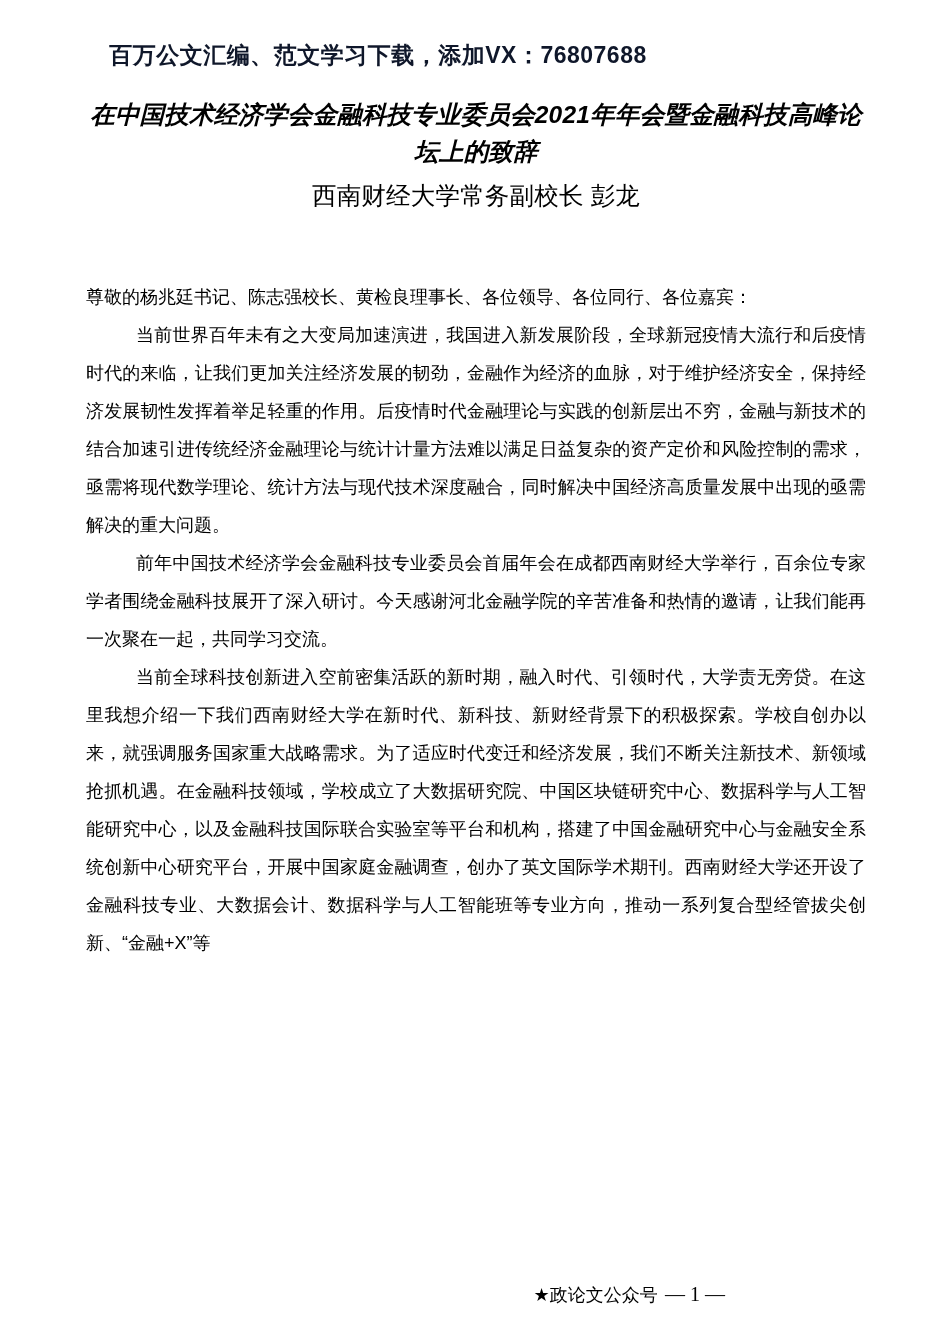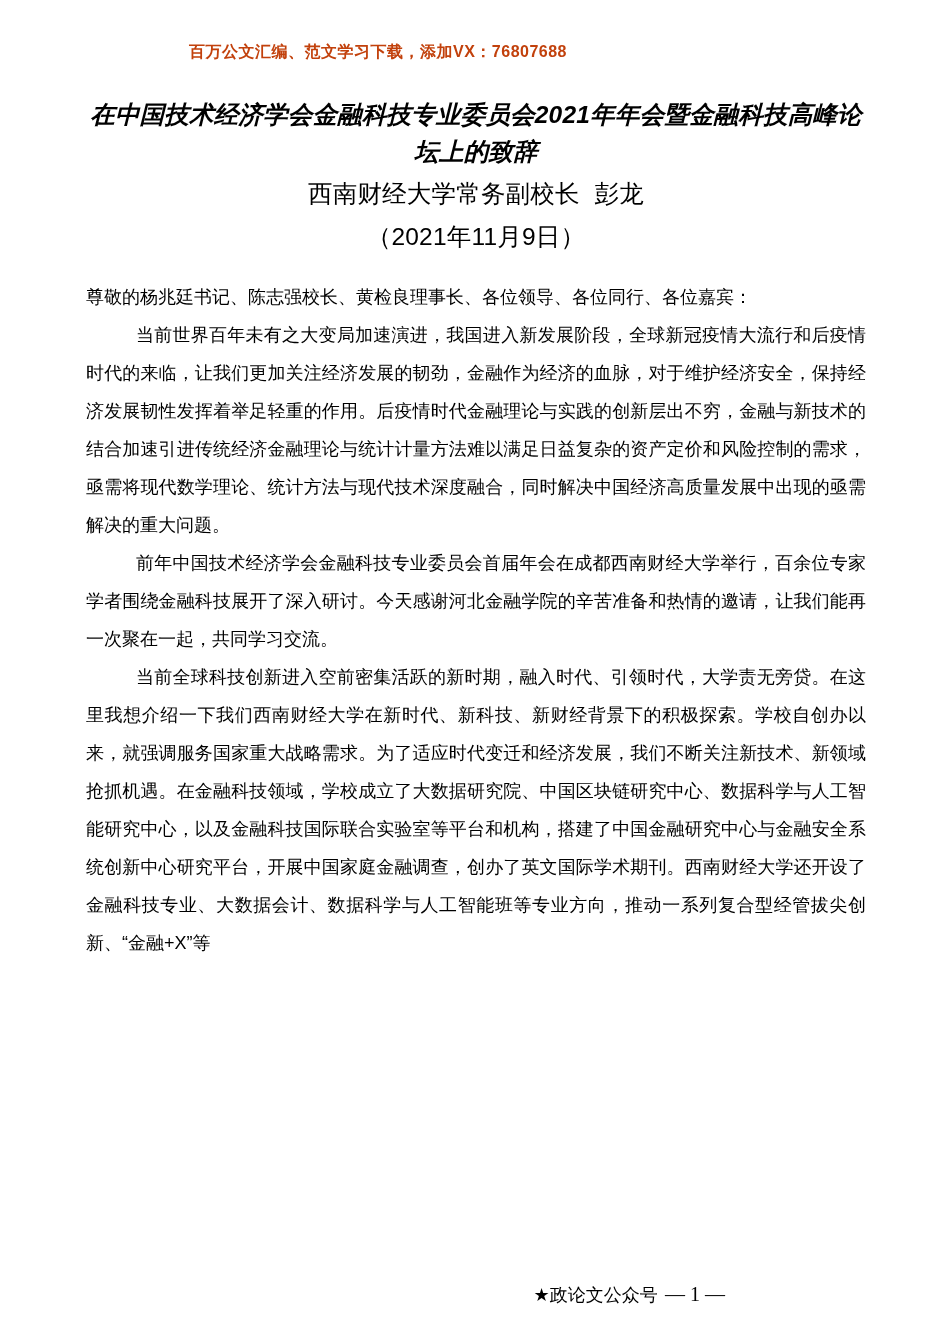--- a/index.html
+++ b/index.html
@@ -17,22 +17,22 @@
     color: #000000;
   }
 
   
   .promo-header {
     position: absolute;
     top: 42px;
     left: 0;
     width: 756px;
     text-align: center;
-    color: #c2410c;
-    font-size: 16px;
+    color: #0f172a;
+    font-size: 23px;
     font-weight: bold;
     letter-spacing: 0.5px;
     white-space: nowrap;
     line-height: 1.2;
   }
 
   
   .title-block {
     position: absolute;
     top: 96px;
@@ -46,21 +46,20 @@
     line-height: 37px;
     letter-spacing: 0.2px;
     font-style: italic;
   }
   .doc-byline {
     font-size: 24.5px;
     font-weight: normal;
     line-height: 37px;
     margin-top: 7px;
     letter-spacing: 0.2px;
-    font-family: Liberation Mono, monospace;
   }
   .doc-date {
     font-size: 24.5px;
     font-weight: normal;
     line-height: 37px;
     margin-top: 4px;
     letter-spacing: 0.2px;
   }
 
   
@@ -111,21 +110,20 @@
 </head>
 <body>
 
 <div class="page">
 
   <div class="promo-header">百万公文汇编、范文学习下载，添加VX：76807688</div>
 
   <div class="title-block">
     <div class="doc-title">在中国技术经济学会金融科技专业委员会2021年年会暨金融科技高峰论坛上的致辞</div>
     <div class="doc-byline">西南财经大学常务副校长  彭龙</div>
-    <div class="doc-date">（2021年11月9日）</div>
   </div>
 
   <div class="body-block">
     <p class="para salutation">尊敬的杨兆廷书记、陈志强校长、黄检良理事长、各位领导、各位同行、各位嘉宾：</p>
     <p class="para indent">当前世界百年未有之大变局加速演进，我国进入新发展阶段，全球新冠疫情大流行和后疫情时代的来临，让我们更加关注经济发展的韧劲，金融作为经济的血脉，对于维护经济安全，保持经济发展韧性发挥着举足轻重的作用。后疫情时代金融理论与实践的创新层出不穷，金融与新技术的结合加速引进传统经济金融理论与统计计量方法难以满足日益复杂的资产定价和风险控制的需求，亟需将现代数学理论、统计方法与现代技术深度融合，同时解决中国经济高质量发展中出现的亟需解决的重大问题。</p>
     <p class="para indent">前年中国技术经济学会金融科技专业委员会首届年会在成都西南财经大学举行，百余位专家学者围绕金融科技展开了深入研讨。今天感谢河北金融学院的辛苦准备和热情的邀请，让我们能再一次聚在一起，共同学习交流。</p>
     <p class="para indent">当前全球科技创新进入空前密集活跃的新时期，融入时代、引领时代，大学责无旁贷。在这里我想介绍一下我们西南财经大学在新时代、新科技、新财经背景下的积极探索。学校自创办以来，就强调服务国家重大战略需求。为了适应时代变迁和经济发展，我们不断关注新技术、新领域抢抓机遇。在金融科技领域，学校成立了大数据研究院、中国区块链研究中心、数据科学与人工智能研究中心，以及金融科技国际联合实验室等平台和机构，搭建了中国金融研究中心与金融安全系统创新中心研究平台，开展中国家庭金融调查，创办了英文国际学术期刊。西南财经大学还开设了金融科技专业、大数据会计、数据科学与人工智能班等专业方向，推动一系列复合型经管拔尖创新、“金融+X”等</p>
   </div>
 
   <div class="footer">

